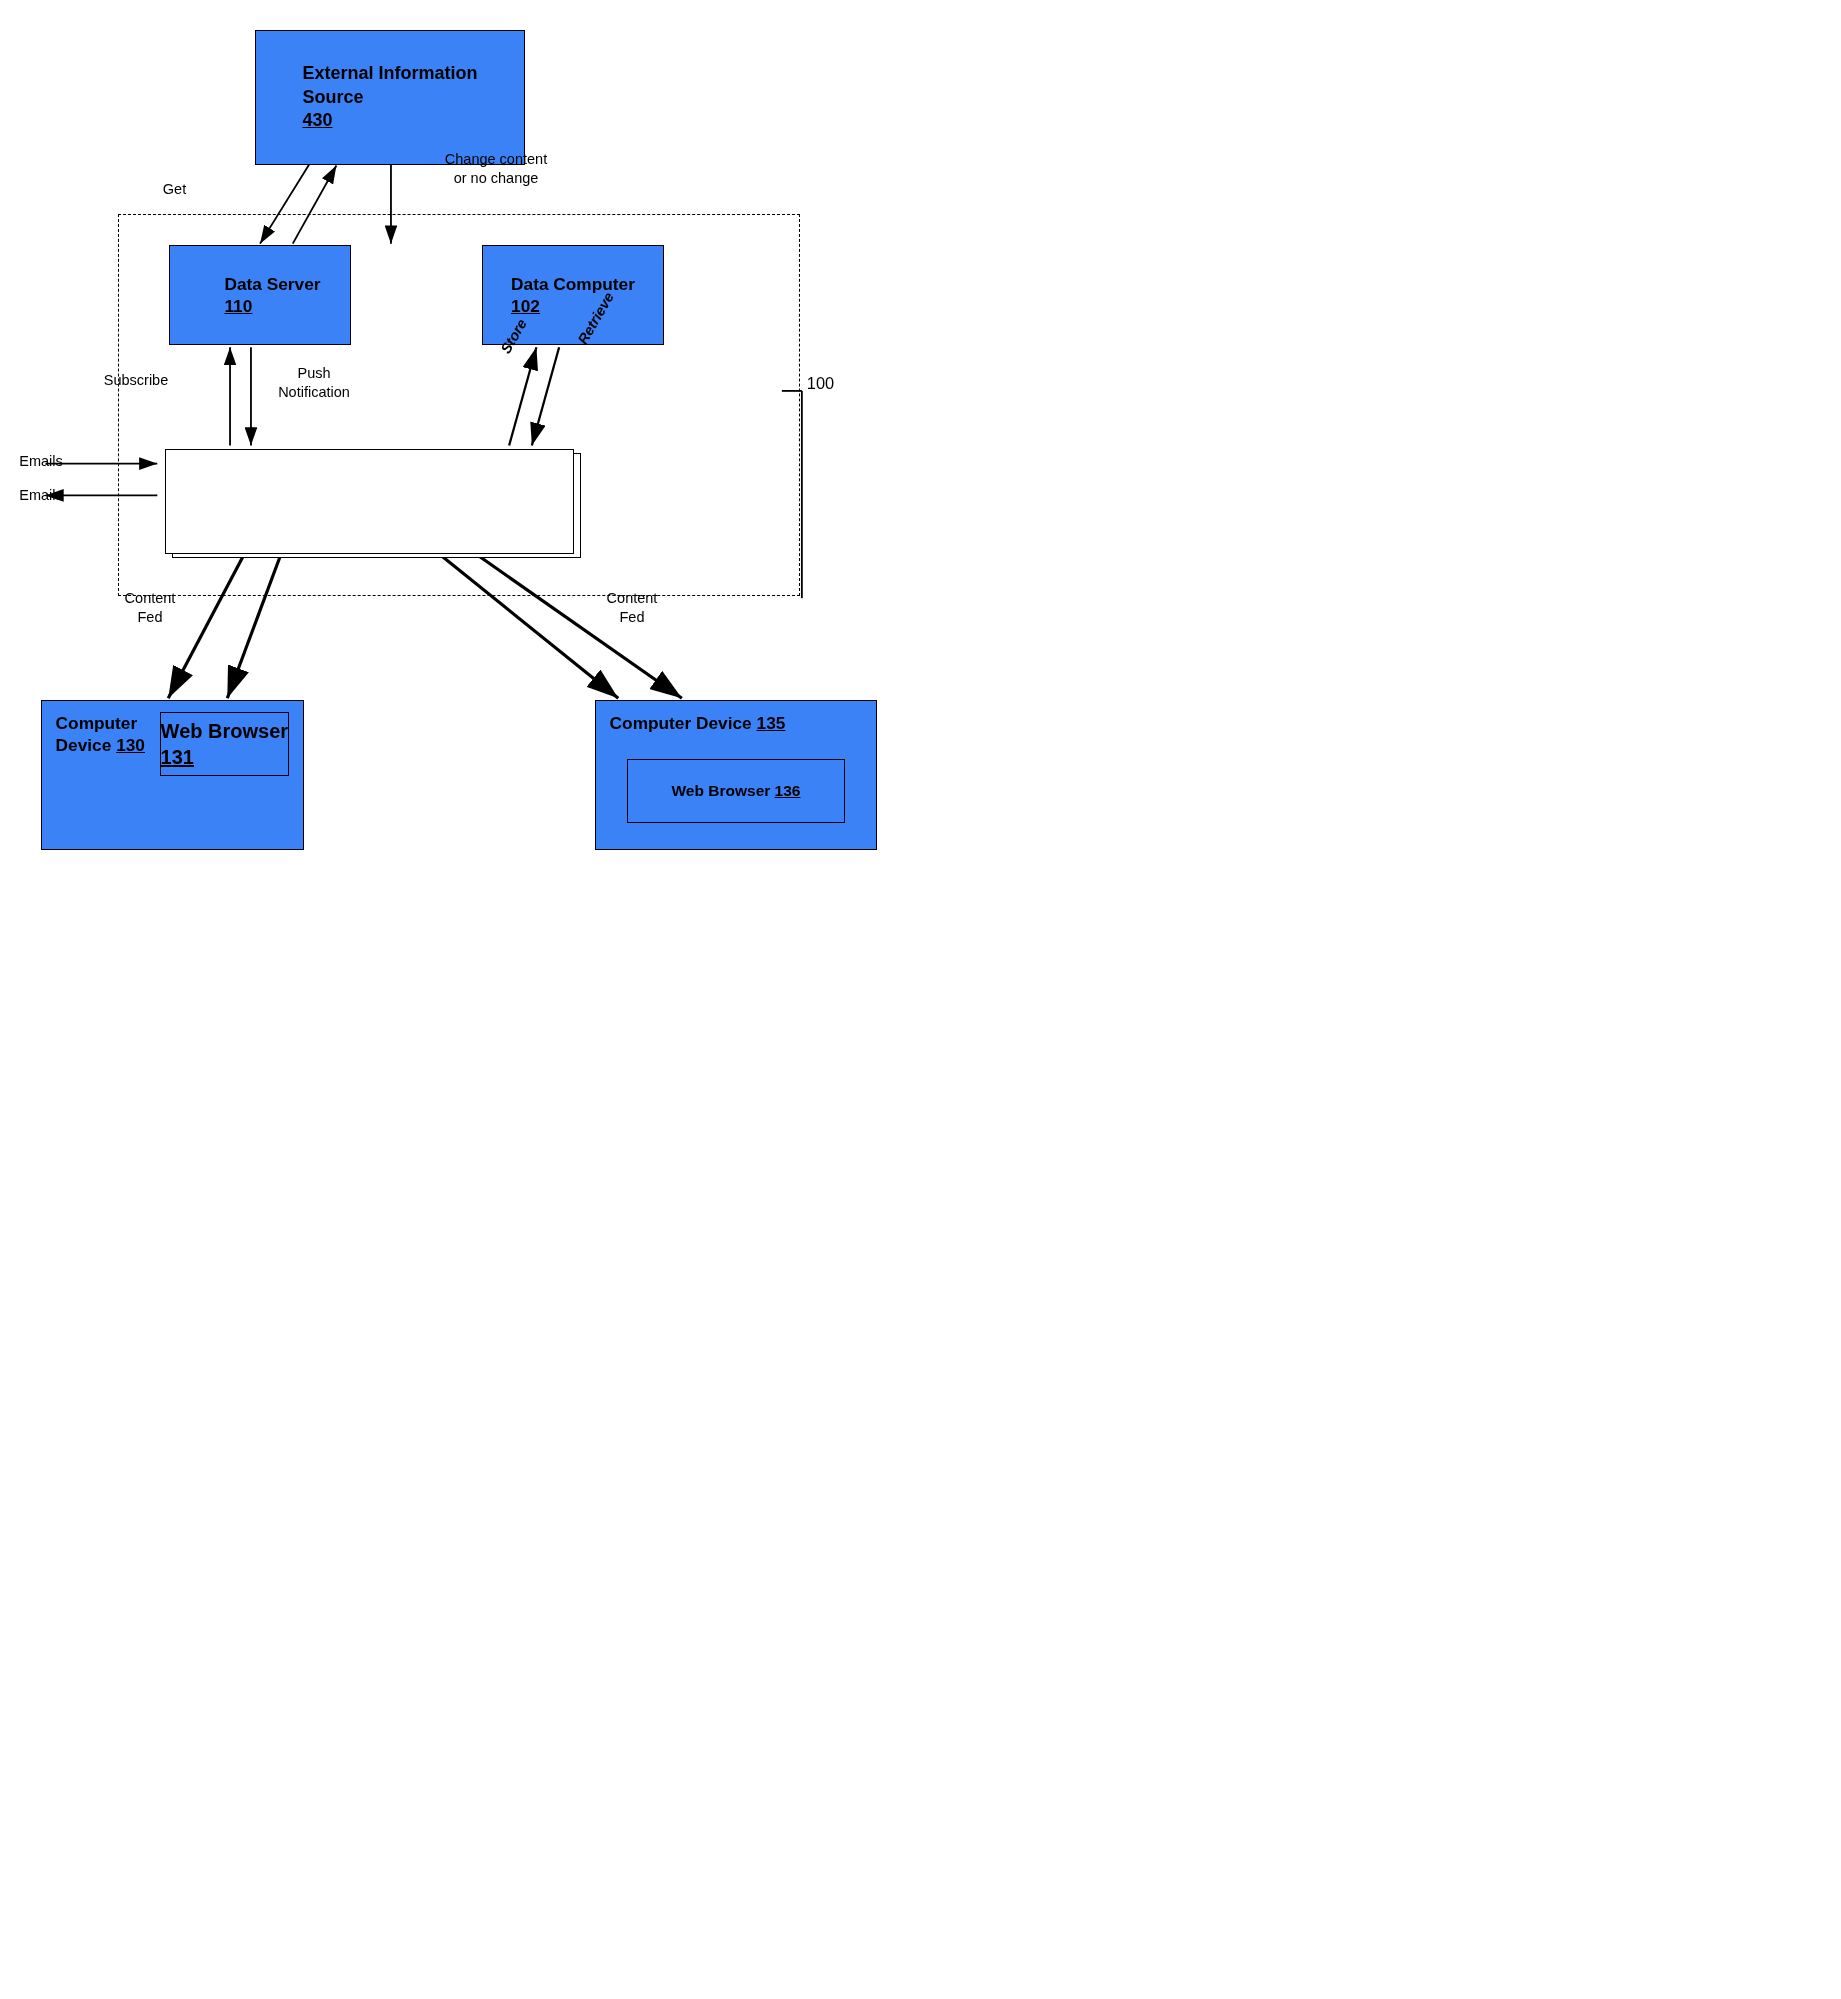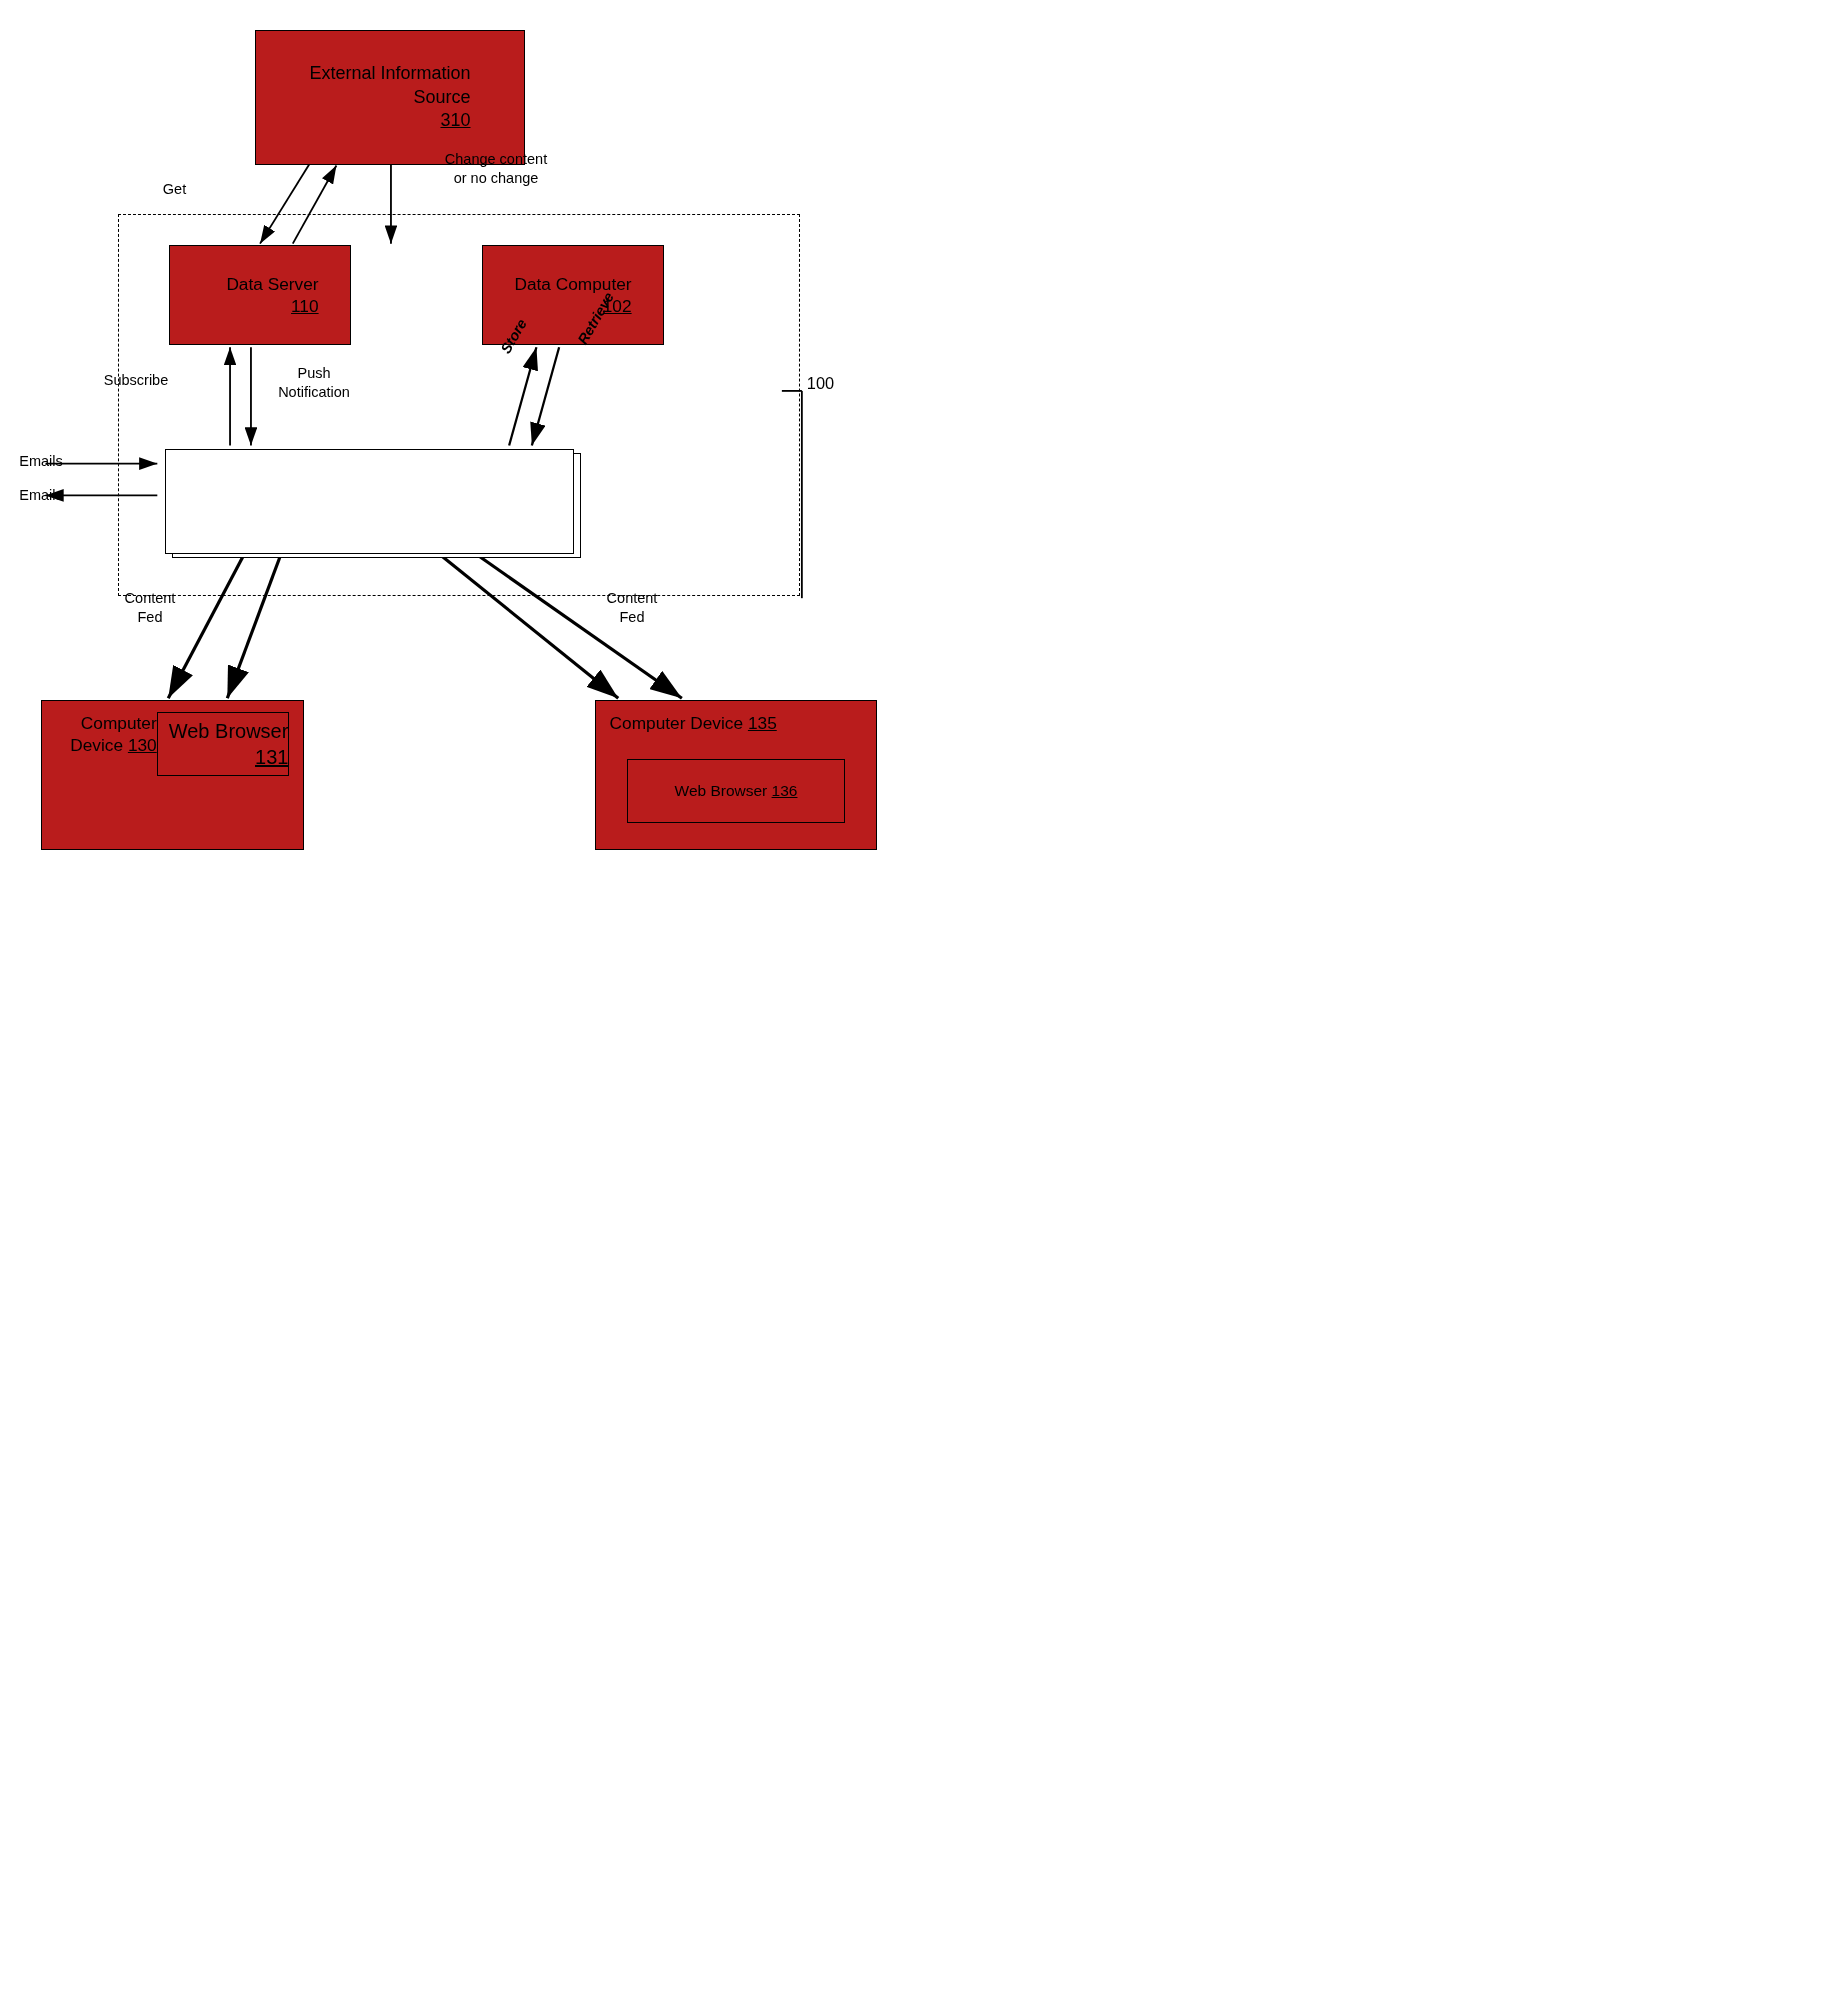--- a/index.html
+++ b/index.html
@@ -12,27 +12,27 @@
       overflow: hidden;
     }
     .diagram {
       position: relative;
       width: 921px;
       height: 1000px;
     }
     .box {
       position: absolute;
       border: 1.8px solid #000;
-      background: #b91c1c;
+      background: #3b82f6;
       display: flex;
       align-items: center;
       justify-content: center;
-      text-align: right;
+      text-align: left;
       font-size: 16.4px;
-      font-weight: normal;
+      font-weight: bold;
       line-height: 1.3;
     }
     .box u {
       text-decoration: underline;
     }
     .dashed-border {
       position: absolute;
       border: 1.8px dashed #000;
       background: transparent;
     }
@@ -105,21 +105,21 @@
     <line x1="520" y1="607" x2="750" y2="768" stroke="#000" stroke-width="3.5" marker-end="url(#arrowhead)"></line>
 
     <line x1="882" y1="430" x2="882" y2="658" stroke="#000" stroke-width="2"></line>
     <line x1="882" y1="430" x2="860" y2="430" stroke="#000" stroke-width="2"></line>
 
   </svg>
 
   <div class="box" style="left:255px; top:30px; width:270px; height:135px; font-size:18px;">
     <div>
       <span>External Information<br>Source</span>
-      <br><u>310</u>
+      <br><u>430</u>
     </div>
   </div>
 
   <div class="box" style="left:169px; top:245px; width:182px; height:100px; font-size:17.3px;padding-left:25px;">
     <div>
       <span>Data Server</span><br>
       <u>110</u>
     </div>
   </div>
 

